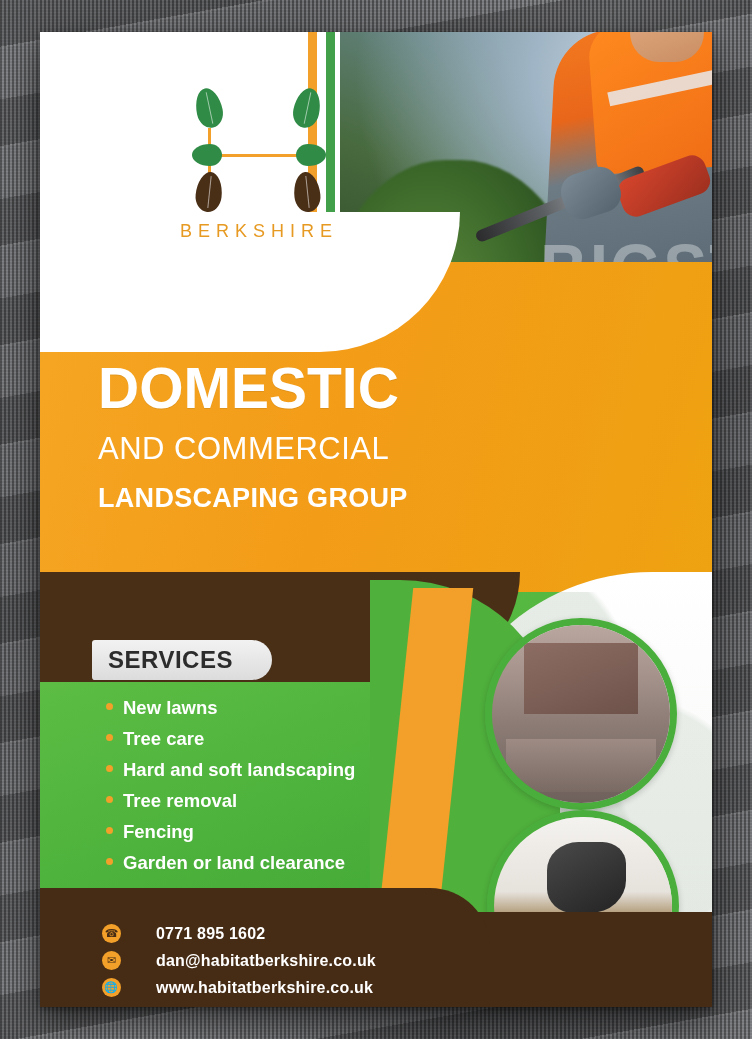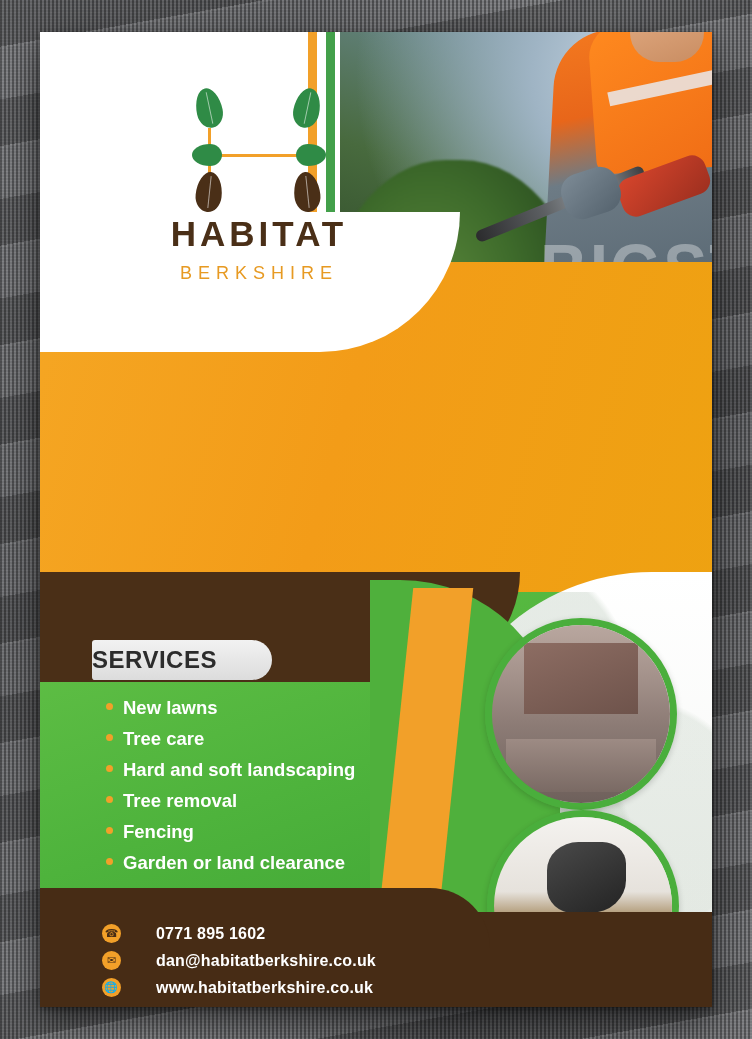--- a/index.html
+++ b/index.html
@@ -191,21 +191,21 @@
   .h3{
     font-size:27px;font-weight:bold;color:#ffffff;letter-spacing:.3px;margin-top:16px;
     font-family:"Liberation Sans",sans-serif;
   }
 
   
   .services-tab{
     position:absolute;left:52px;top:608px;width:180px;height:40px;
     background:linear-gradient(180deg,#f2f2f2,#dcdcdc);
     border-radius:4px 26px 26px 4px;
-    display:flex;align-items:center;box-sizing:border-box;
+    display:flex;align-items:center;padding-left:16px;box-sizing:border-box;
   }
   .services-tab span{
     font-size:24px;font-weight:bold;color:#2c2c2c;letter-spacing:.5px;
   }
   .services-list{position:absolute;left:62px;top:662px;width:340px;}
   .svc-item{display:flex;align-items:flex-start;margin-bottom:4px;}
   .svc-dot{
     width:7px;height:7px;border-radius:50%;background:#f2a029;
     margin:9px 10px 0 4px;flex:none;
   }
@@ -299,24 +299,28 @@
       <div class="stem" style="left:64px;top:70px;width:104px;height:3px;"></div>
       <div class="leaf g" style="left:52px;top:56px;width:22px;height:30px;transform:rotate(-90deg);background:#2f8b46;"></div>
       <div class="leaf g" style="left:156px;top:56px;width:22px;height:30px;transform:rotate(90deg);background:#2f8b46;"></div>
       <div class="leaf b" style="left:52px;top:88px;transform:rotate(6deg);">
           <i class="leaf-veins"></i>
         </div>
       <div class="leaf b" style="left:150px;top:88px;transform:rotate(-6deg);">
           <i class="leaf-veins"></i>
         </div>
     </div>
-    <div class="logo-title">HABITAT</div>
     <div class="logo-sub">BERKSHIRE</div>
   </div>
 
+  <div class="headline">
+    <div class="h1">DOMESTIC</div>
+    <div class="h2">AND COMMERCIAL</div>
+    <div class="h3">LANDSCAPING GROUP</div>
+  </div>
 
   <div class="services-tab">
     <span>SERVICES</span>
   </div>
   <div class="services-list">
     <div class="svc-item">
       <div class="svc-dot"></div>
       <div class="svc-text">New lawns</div>
     </div>
     <div class="svc-item">

